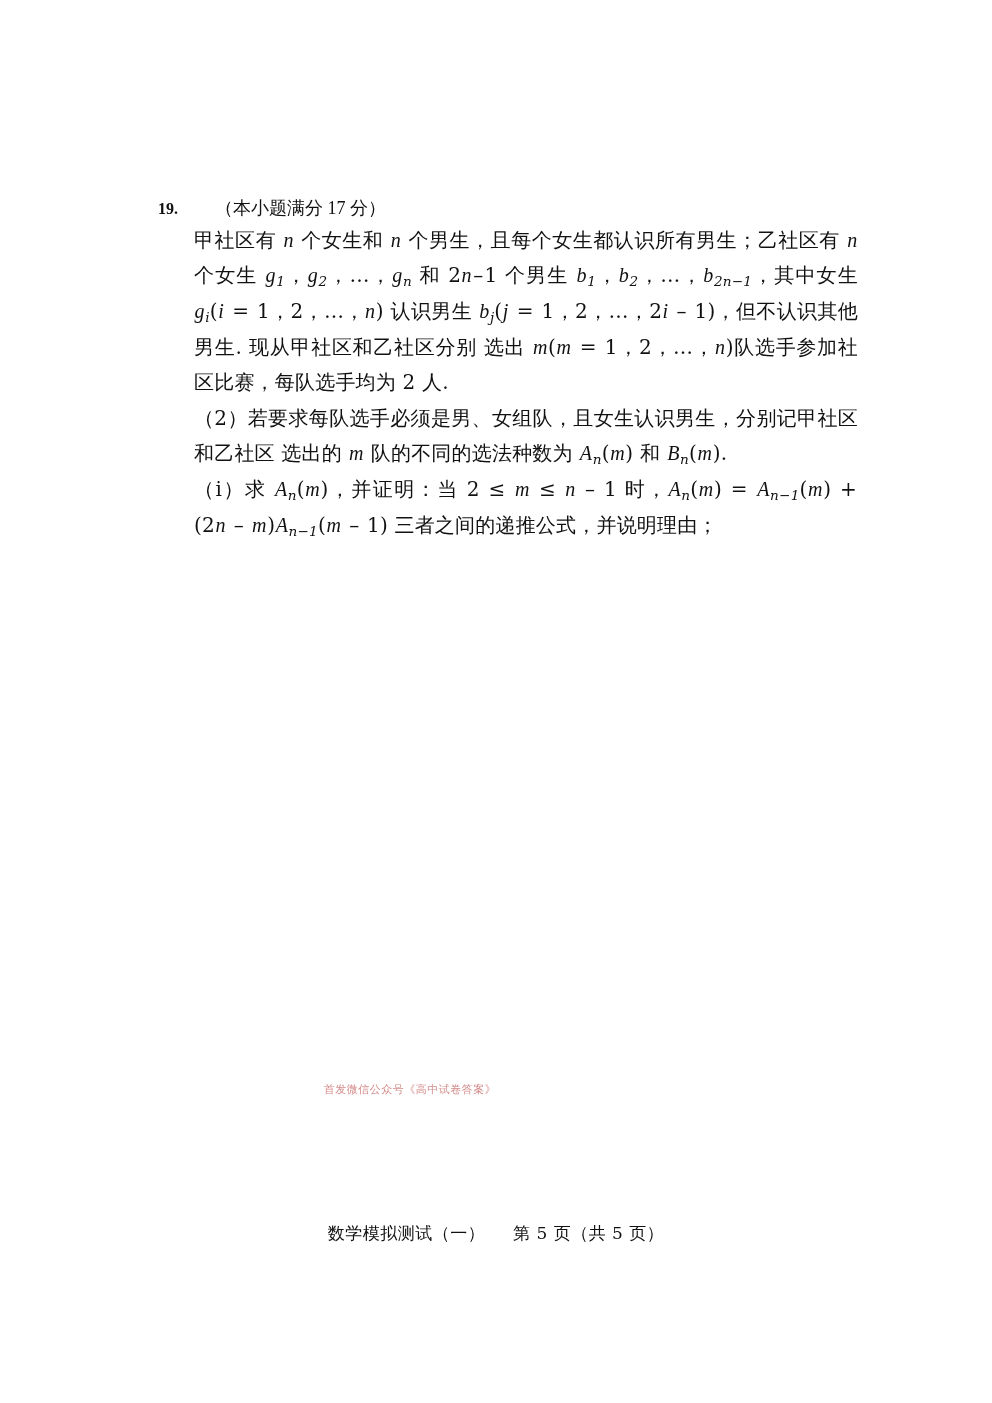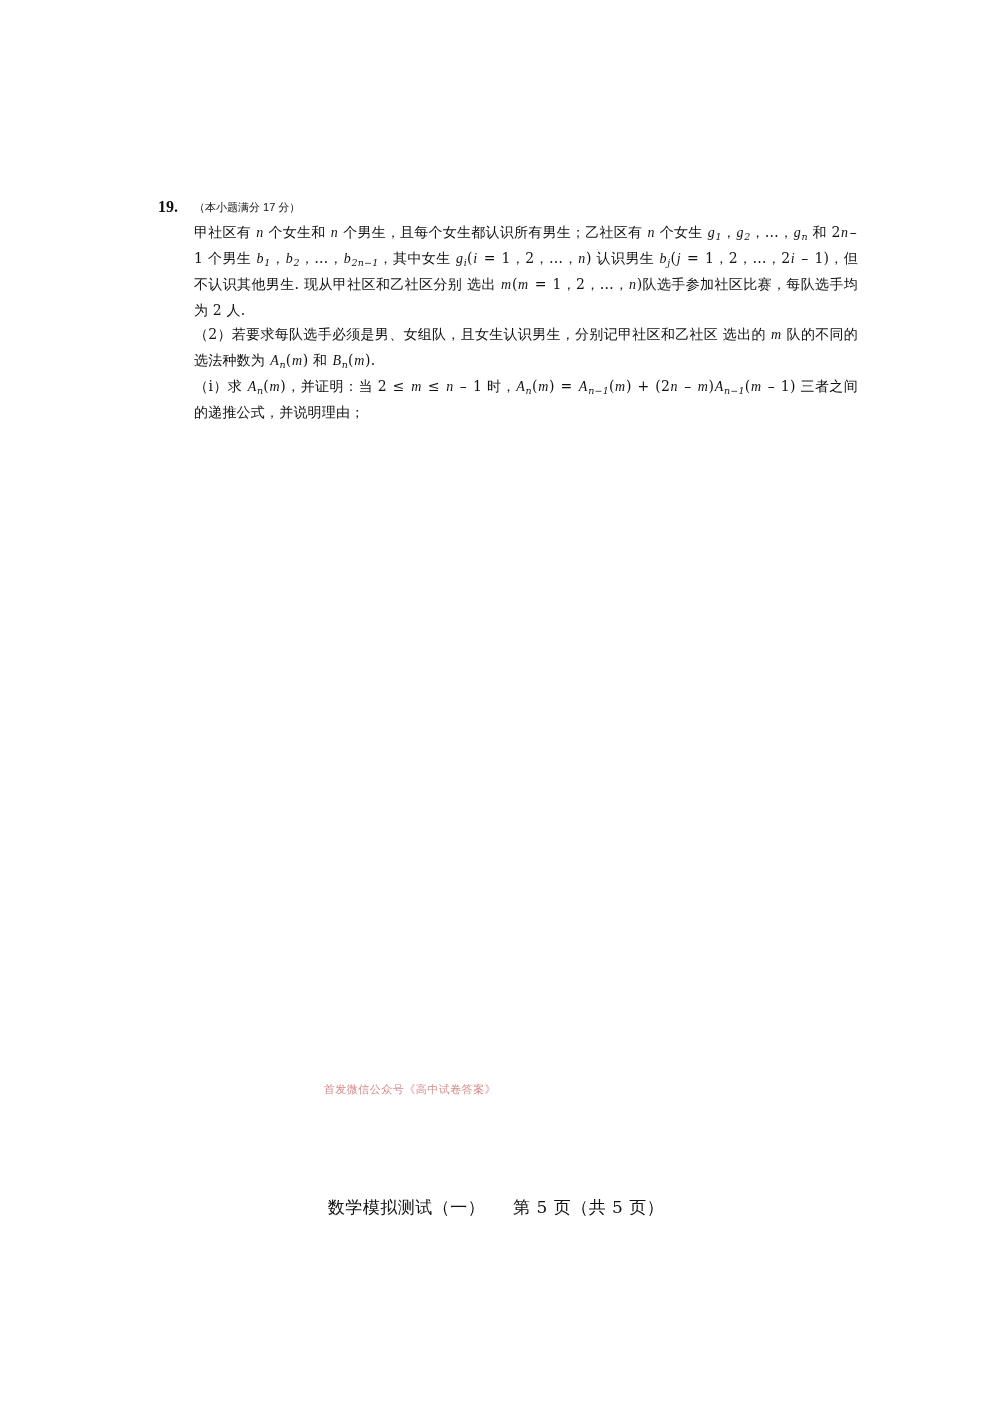--- a/index.html
+++ b/index.html
@@ -32,30 +32,31 @@
     align-items: center;
   }
   .q-num {
     width: 36px;
     font-size: 16px;
     font-weight: bold;
     font-family: "Liberation Serif", "DejaVu Serif", serif;
     line-height: 1.55;
   }
   .q-title {
-    font-size: 11px;
+    font-size: 18px;
     line-height: 1.55;
-    font-family: Liberation Sans, sans-serif;
+    font-family: Liberation Serif, serif;
+    margin-left: 21px;
   }
   .body-block {
     margin-left: 36px;
     width: 664px;
   }
   .para {
-    font-size: 14px;
+    font-size: 20px;
     line-height: 1.78;
     text-align: justify;
     font-family: "DejaVu Serif", serif;
     letter-spacing: 0.2px;
   }
   i.v {
     font-family: "Liberation Serif", "DejaVu Serif", serif;
     font-style: italic;
     padding: 0 0.5px;
   }
@@ -72,21 +73,21 @@
     width: 820px;
     text-align: center;
     font-size: 11px;
     color: #d58b8b;
     font-family: "DejaVu Serif", serif;
     letter-spacing: 0.5px;
   }
   .footer {
     position: absolute;
     left: 0;
-    top: 1196px;
+    top: 1222px;
     width: 992px;
     text-align: center;
     font-size: 17px;
     font-family: "DejaVu Serif", serif;
     color: #111111;
     letter-spacing: 0.5px;
   }
   .footer .gap { display: inline-block; width: 16px; }
 </style>
 </head>

